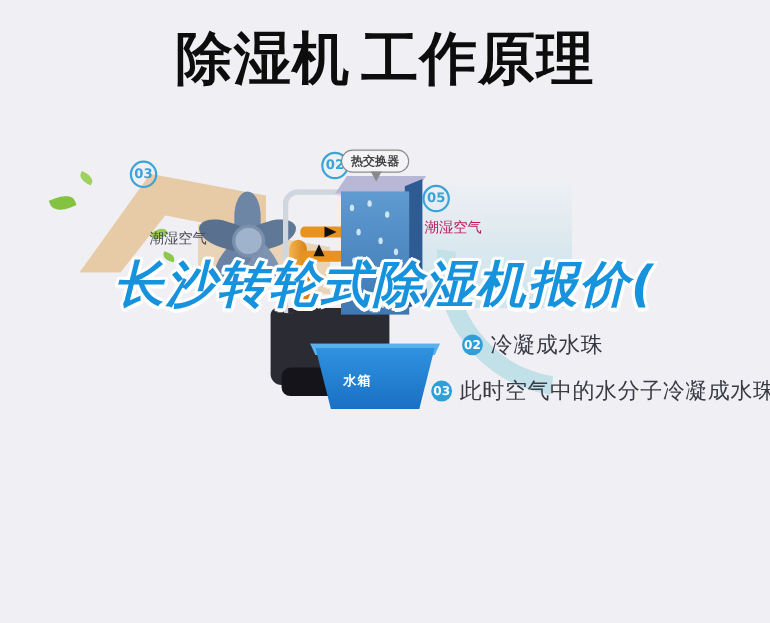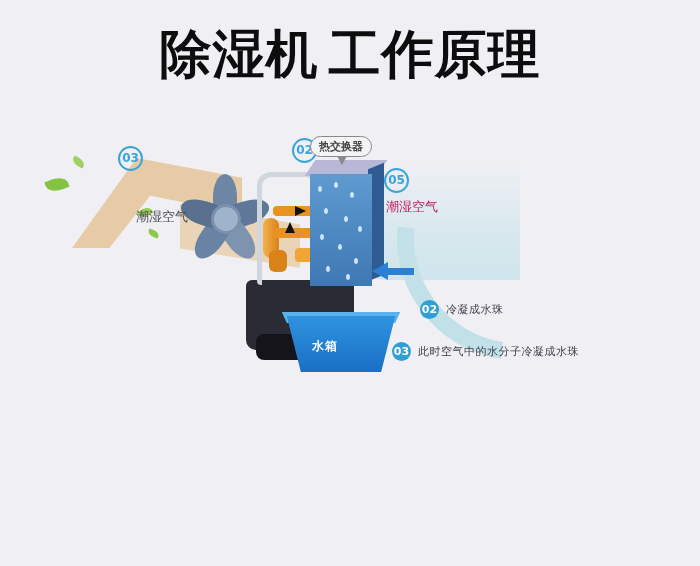--- a/index.html
+++ b/index.html
@@ -346,21 +346,21 @@
     background: #2f9fd6;
     color: #fff;
     font-size: 11px;
     font-weight: bold;
     line-height: 19px;
     text-align: center;
     margin-right: 7px;
     flex: 0 0 auto;
   }
   .bullet-row .txt {
-    font-size: 11px;
+    font-size: 20px;
     color: #3a3a44;
     letter-spacing: .5px;
     text-align: center;
   }
   .row-02 { left: 420px; top: 180px; }
   .row-03 { left: 392px; top: 222px; }
 
   
   .watermark {
     position: absolute;
@@ -487,18 +487,19 @@
       <span class="dot">02</span>
       <span class="txt">冷凝成水珠</span>
     </div>
     <div class="bullet-row row-03">
       <span class="dot">03</span>
       <span class="txt">此时空气中的水分子冷凝成水珠</span>
     </div>
   </div>
 
   <div class="watermark">
+    <span class="wm-line">长沙转轮式除湿机报价(</span>
   </div>
 
   <div class="body-copy">
   </div>
 
 </div>
 
 </body></html>

